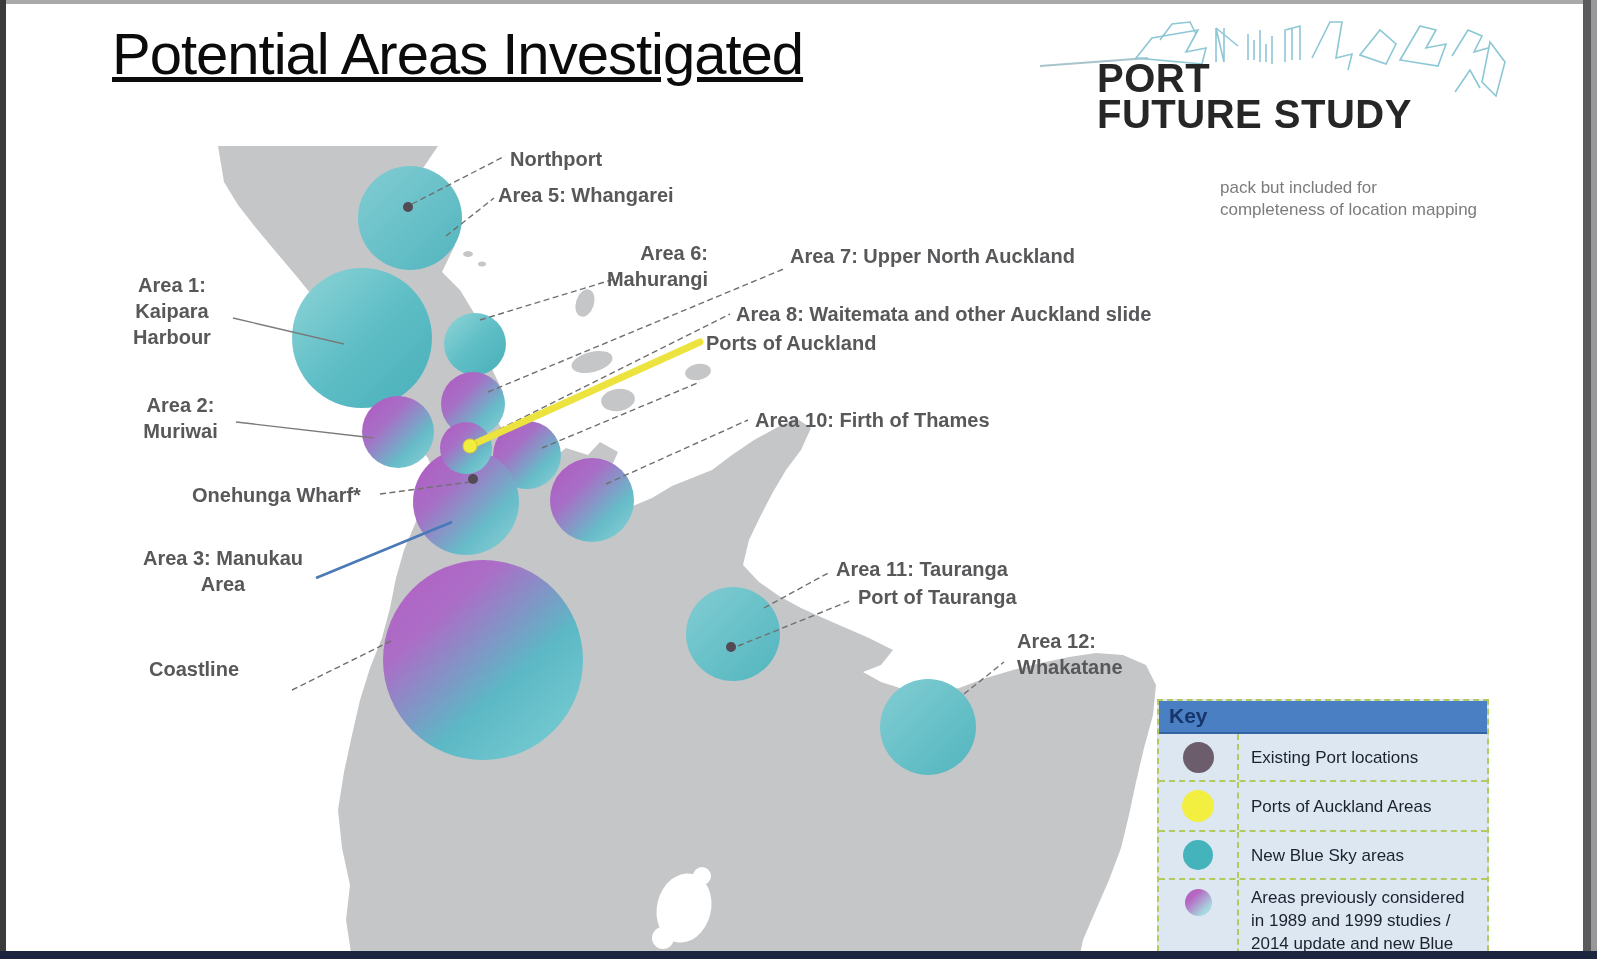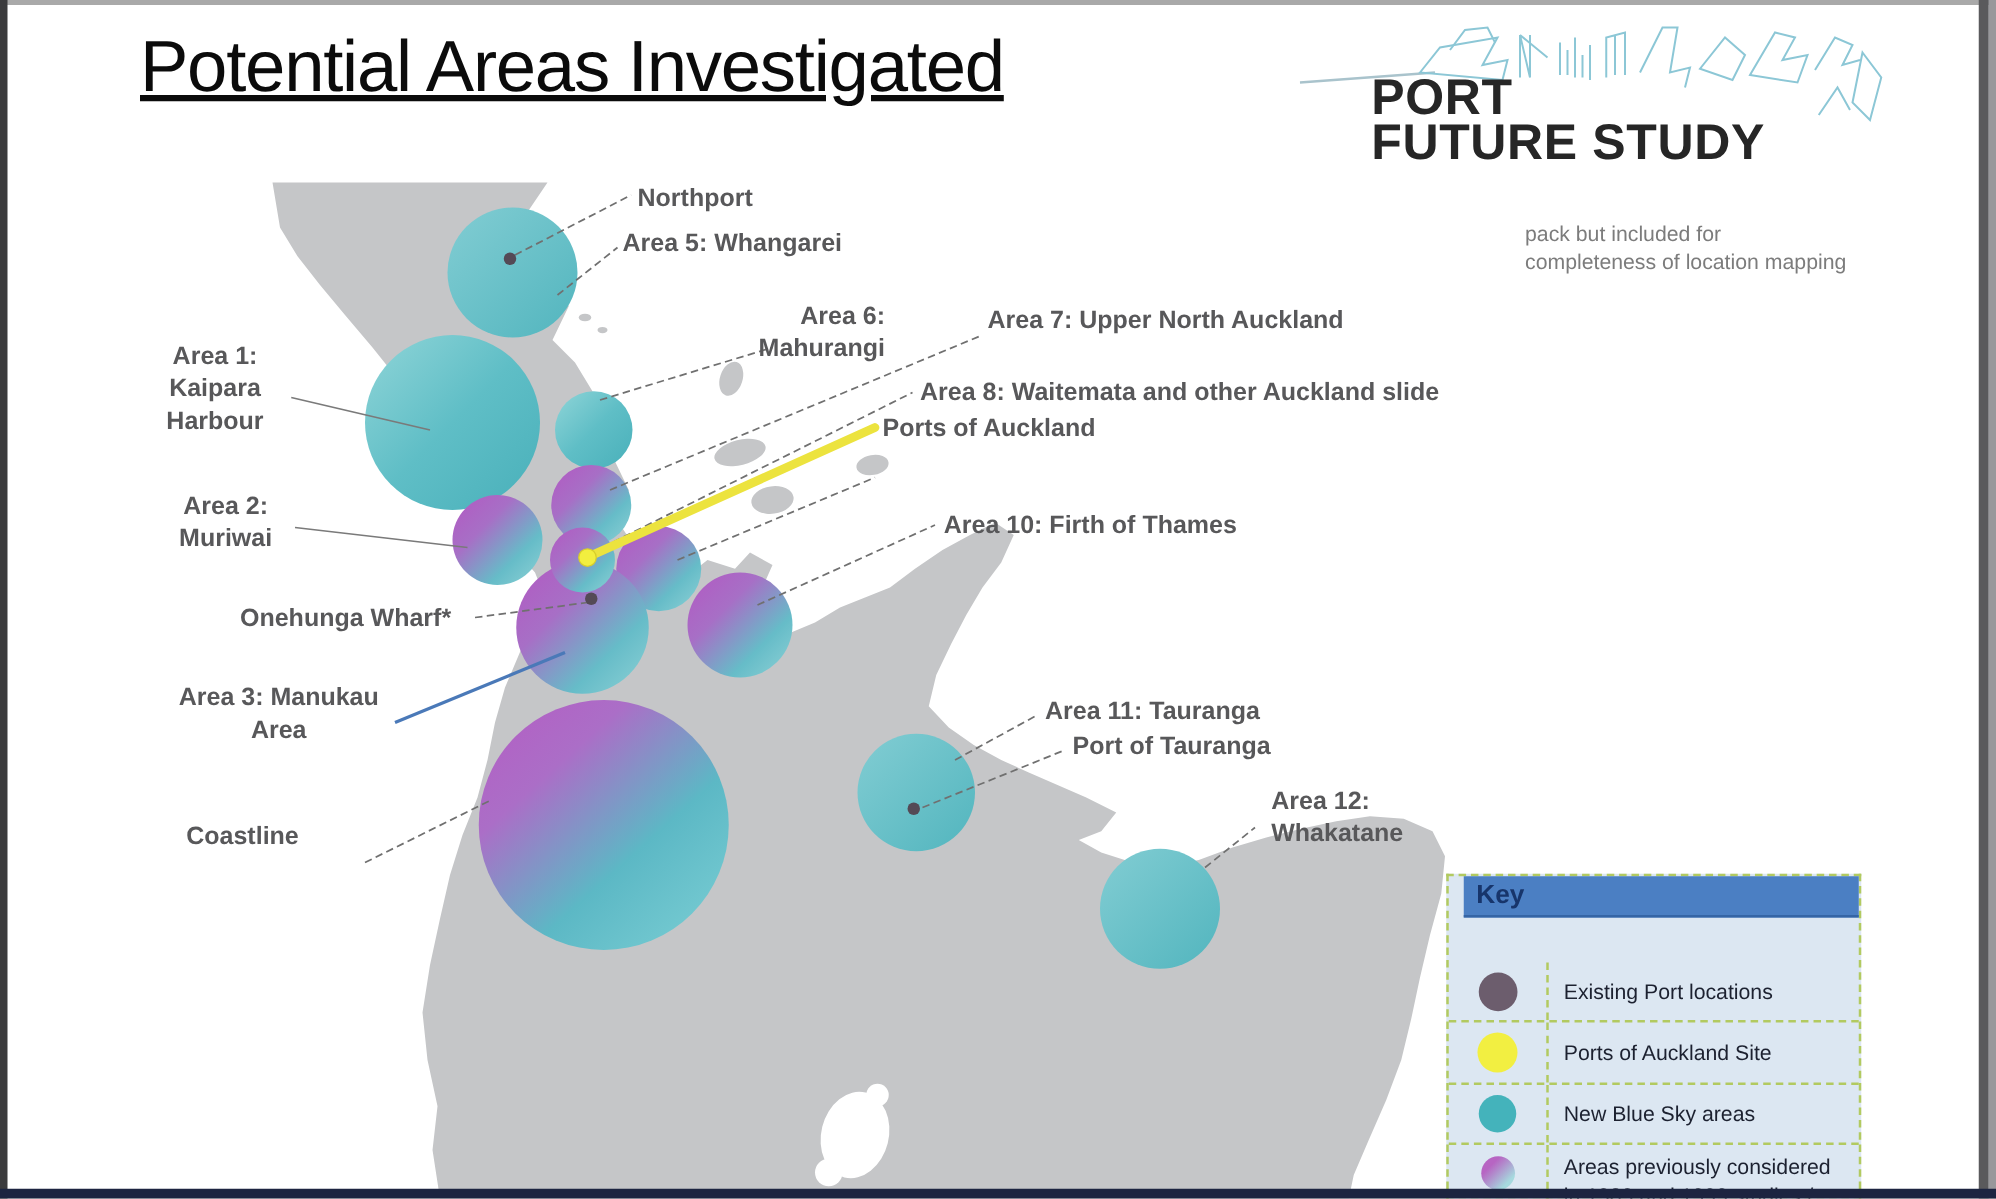--- a/index.html
+++ b/index.html
@@ -36,40 +36,40 @@
   .map-label.center{text-align:center;}
   .map-label.right{text-align:right;}
 
   
   #legend{
     position:absolute;left:1157px;top:699px;width:332px;height:262px;z-index:8;
     background:#dce7f2;border:2px dashed #b2ca60;box-sizing:border-box;
   }
   #legend-header{
     height:31px;background:#4b7fc3;border-bottom:2px solid #3565a5;
-    color:#17356b;font-weight:bold;font-size:21px;line-height:30px;padding-left:10px;margin-left:12px;
+    color:#17356b;font-weight:bold;font-size:21px;line-height:30px;padding-left:10px;
   }
   .legend-row{
     display:flex;align-items:center;border-bottom:2px dashed #b2ca60;
   }
   .legend-row:last-child{border-bottom:none;}
   .legend-icon-cell{
     width:78px;min-width:78px;align-self:stretch;display:flex;align-items:center;
     justify-content:center;border-right:2px dashed #b2ca60;
   }
   .legend-row.tall .legend-icon-cell{align-items:flex-start;padding-top:9px;}
   .k-dot{border-radius:50%;}
   .k-existing{width:31px;height:31px;background:#6c5d6d;}
   .k-poa{width:32px;height:32px;background:#f2ef41;}
   .k-bluesky{width:30px;height:30px;background:#44b3bb;}
   .k-previous{width:27px;height:27px;background:linear-gradient(135deg,#b765c3 28%,#a6d9de 78%);}
   .legend-label{
     padding:6px 6px 6px 12px;font-size:17px;line-height:23px;color:#1c2130;width:220px;
   }
-  .legend-row.r1{height:46px;margin-top:36px;} .legend-row.r2{height:48px;} .legend-row.r3{height:46px;}
+  .legend-row.r1{height:46px;} .legend-row.r2{height:48px;} .legend-row.r3{height:46px;}
   .legend-row.tall{align-items:flex-start;}
 </style>
 </head>
 <body>
 
 <div id="slide">
 
   <svg width="1597" height="959" viewBox="0 0 1597 959" style="position:absolute;left:0;top:0;z-index:1">
     <defs>
       <linearGradient id="tealGrad" x1="0" y1="0" x2="1" y2="1">
@@ -228,21 +228,21 @@
     <div class="legend-row r1">
       <div class="legend-icon-cell">
         <div class="k-dot k-existing"></div>
       </div>
       <div class="legend-label">Existing Port locations</div>
     </div>
     <div class="legend-row r2">
       <div class="legend-icon-cell">
         <div class="k-dot k-poa"></div>
       </div>
-      <div class="legend-label">Ports of Auckland Site</div>
+      <div class="legend-label">Ports of Auckland Areas</div>
     </div>
     <div class="legend-row r3">
       <div class="legend-icon-cell">
         <div class="k-dot k-bluesky"></div>
       </div>
       <div class="legend-label">New Blue Sky areas</div>
     </div>
     <div class="legend-row tall">
       <div class="legend-icon-cell">
         <div class="k-dot k-previous"></div>

